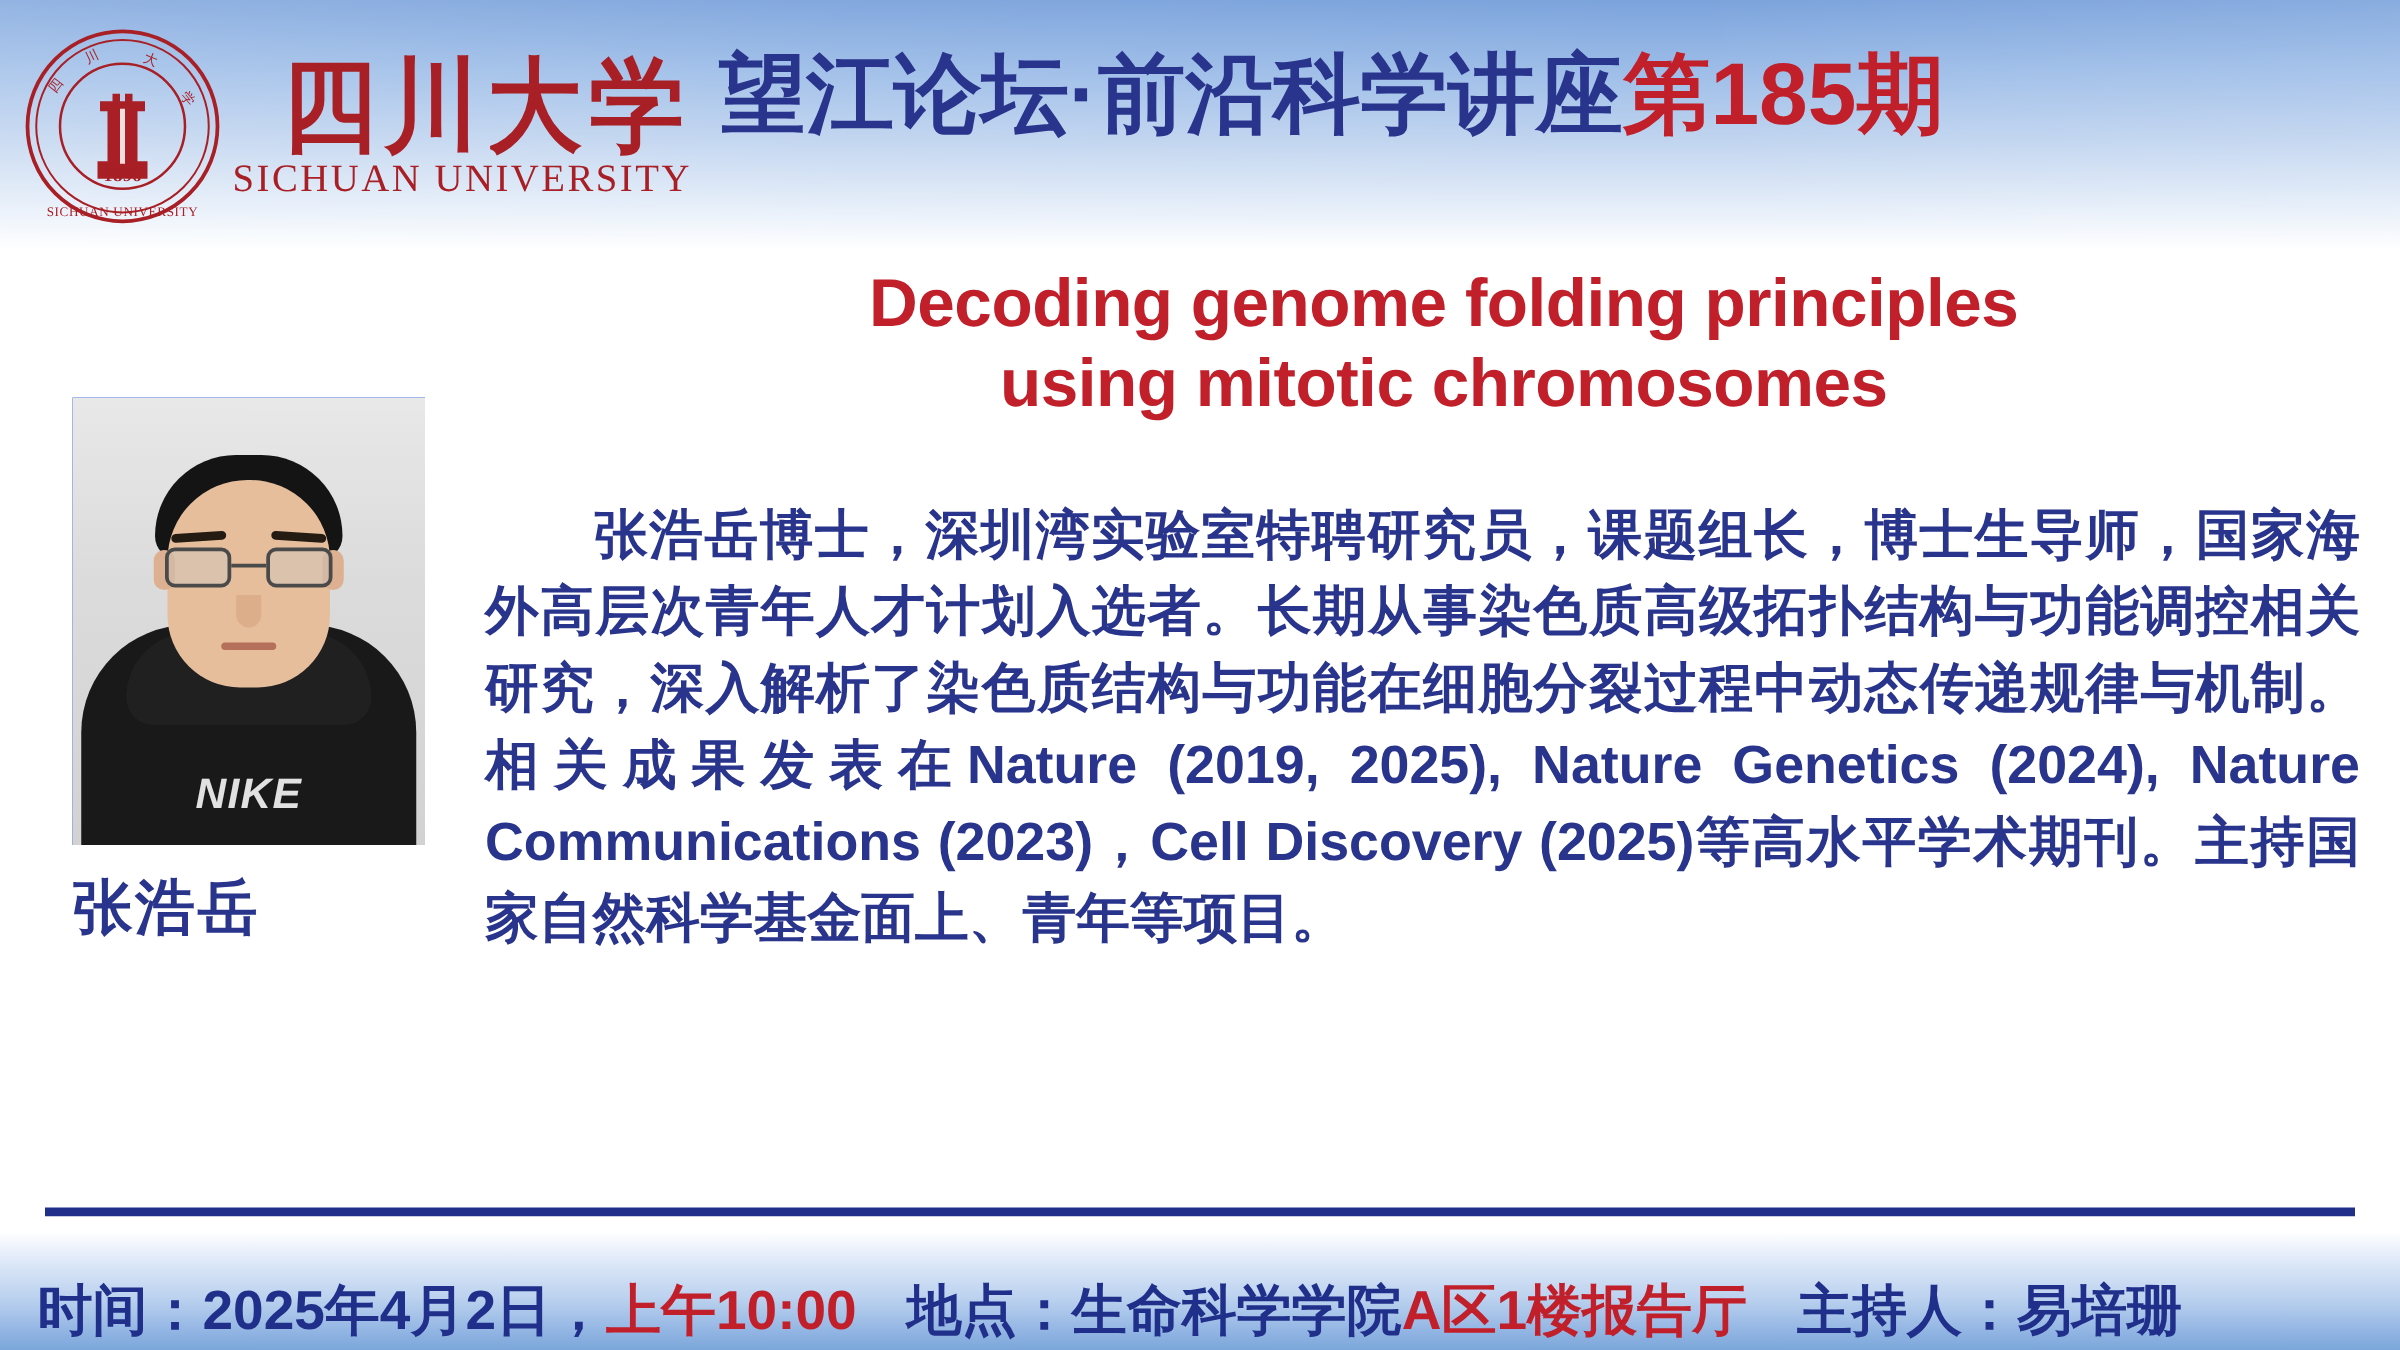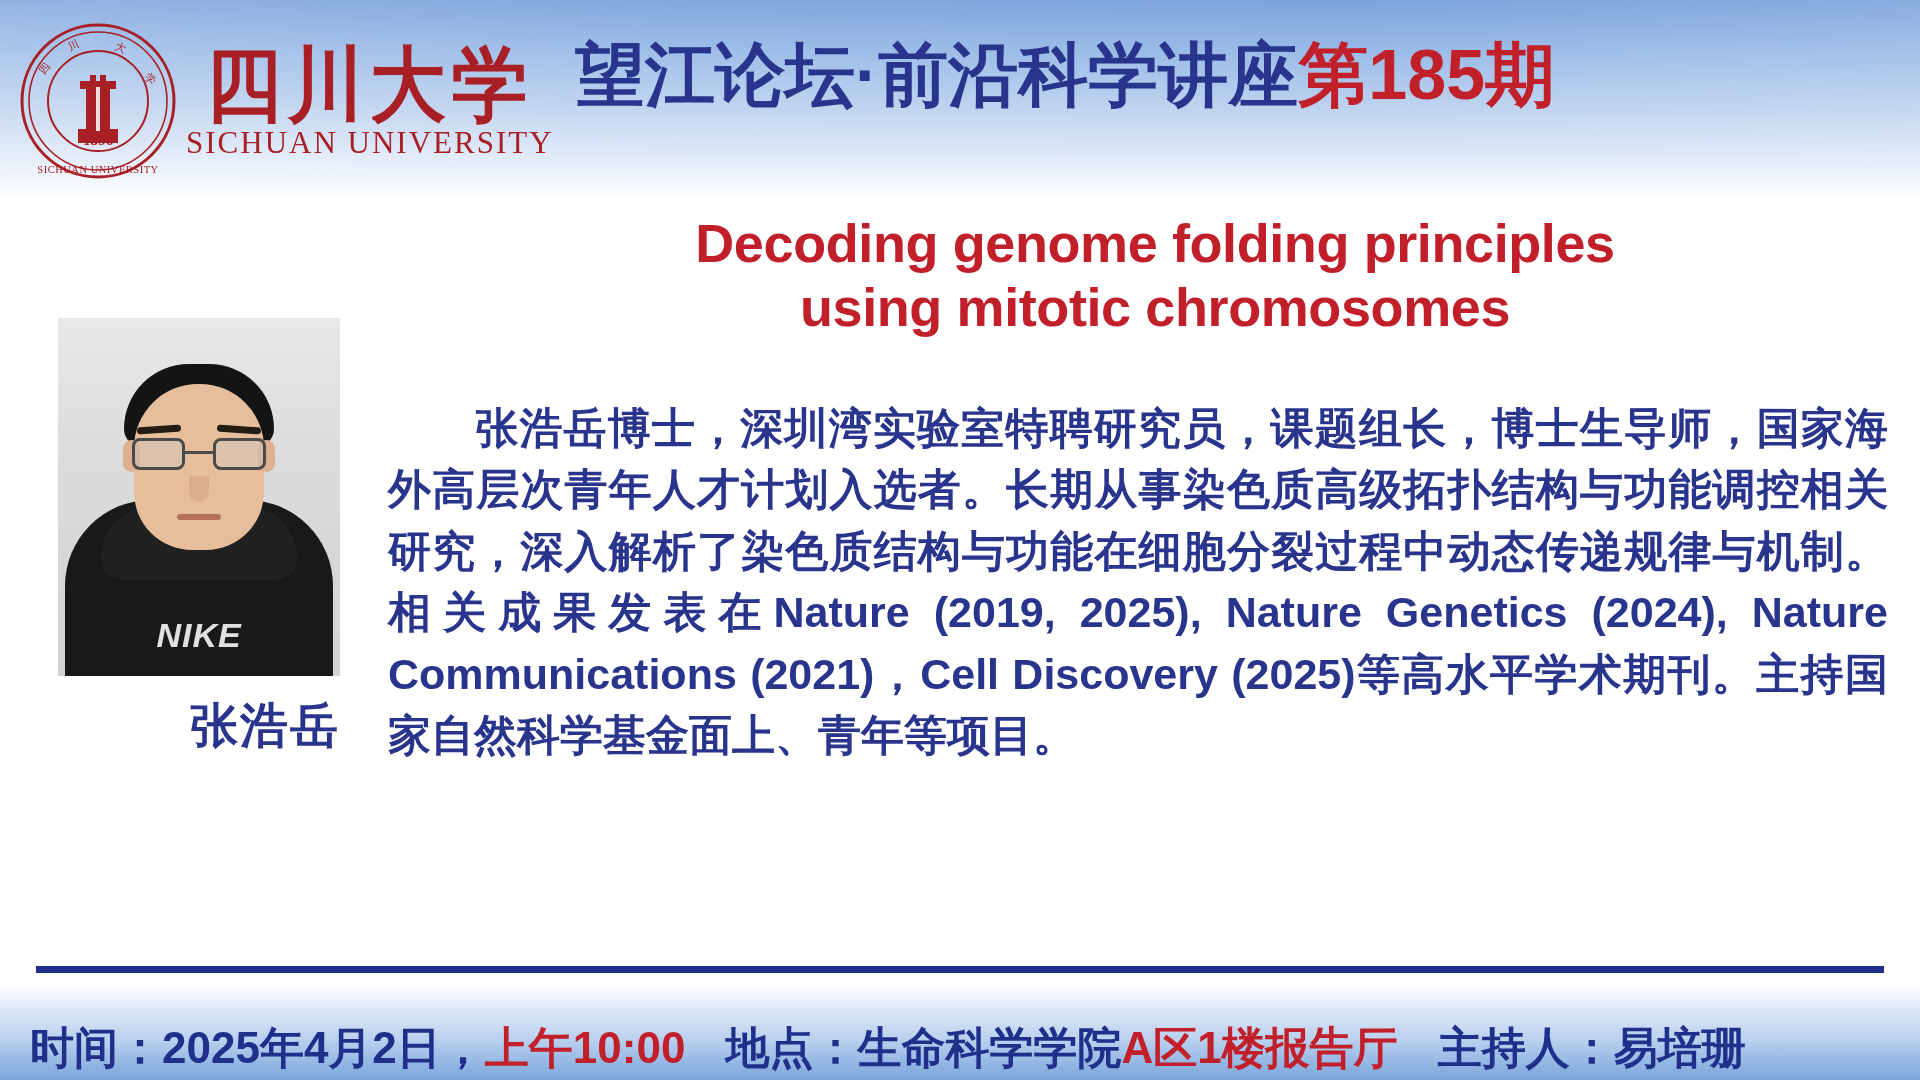--- a/index.html
+++ b/index.html
@@ -47,21 +47,21 @@
   }
   #logo-seal {
     width: 160px; height: 160px;
     position: relative;
     flex: 0 0 auto;
   }
   #logo-seal svg { display: block; }
   #logo-wordmark {
     display: flex;
     flex-direction: column;
-    align-items: center;
+    align-items: flex-end;
     justify-content: center;
     padding-top: 6px;
   }
   #logo-cn {
     font-family: "DejaVu Serif", "Liberation Serif", serif;
     font-weight: 700;
     font-size: 76px;
     color: #a81f25;
     letter-spacing: 6px;
     line-height: 1.02;
@@ -154,21 +154,21 @@
              width: 20px; height: 26px; background: #d9a884; border-radius: 0 0 10px 10px; opacity: .75; }
   .ph-mouth{ position: absolute; left: 50%; top: 196px; transform: translateX(-50%);
              width: 44px; height: 6px; background: #b5705c; border-radius: 4px; }
   .ph-logo { position: absolute; left: 50%; bottom: 22px; transform: translateX(-50%);
              width: 112px; height: 38px; color: #f2f2f2; font-weight: 700; font-size: 34px;
              font-style: italic; letter-spacing: 1px; text-align: center; line-height: 38px; opacity: .92; }
 
   #speaker-name {
     margin-top: 18px;
     width: 282px;
-    text-align: right;
+    text-align: left;
     color: #29348c;
     font-weight: 700;
     font-size: 48px;
     letter-spacing: 2px;
   }
 
   
   #bio {
     position: absolute;
     left: 388px; top: 398px;
@@ -273,21 +273,21 @@
         <div class="ph-bridge"></div>
         <div class="ph-lens r"></div>
       </div>
       <div class="ph-nose"></div>
       <div class="ph-mouth"></div>
       <div class="ph-logo">NIKE</div>
     </div>
     <div id="speaker-name">张浩岳</div>
   </div>
 
-  <div id="bio"><span class="indent"></span><span>张浩岳博士，深圳湾实验室特聘研究员，课题组长，博士生导师，国家海外高层次青年人才计划入选者。长期从事染色质高级拓扑结构与功能调控相关研究，深入解析了染色质结构与功能在细胞分裂过程中动态传递规律与机制。相关成果发表在Nature (2019, 2025), Nature Genetics (2024), Nature Communications (2021)，Cell Discovery (2025)等高水平学术期刊。主持国家自然科学基金面上、青年等项目。</span></div>
+  <div id="bio"><span class="indent"></span><span>张浩岳博士，深圳湾实验室特聘研究员，课题组长，博士生导师，国家海外高层次青年人才计划入选者。长期从事染色质高级拓扑结构与功能调控相关研究，深入解析了染色质结构与功能在细胞分裂过程中动态传递规律与机制。相关成果发表在Nature (2019, 2025), Nature Genetics (2024), Nature Communications (2023)，Cell Discovery (2025)等高水平学术期刊。主持国家自然科学基金面上、青年等项目。</span></div>
 
   <div id="divider"></div>
 
   <div id="footer-bar">
     <div id="footer-inner">
       <span>时间：</span>
         <span>2025年4月2日，</span>
         <span class="f-red">上午10:00</span>
       <span class="f-gap"></span>
       <span>地点：</span>

